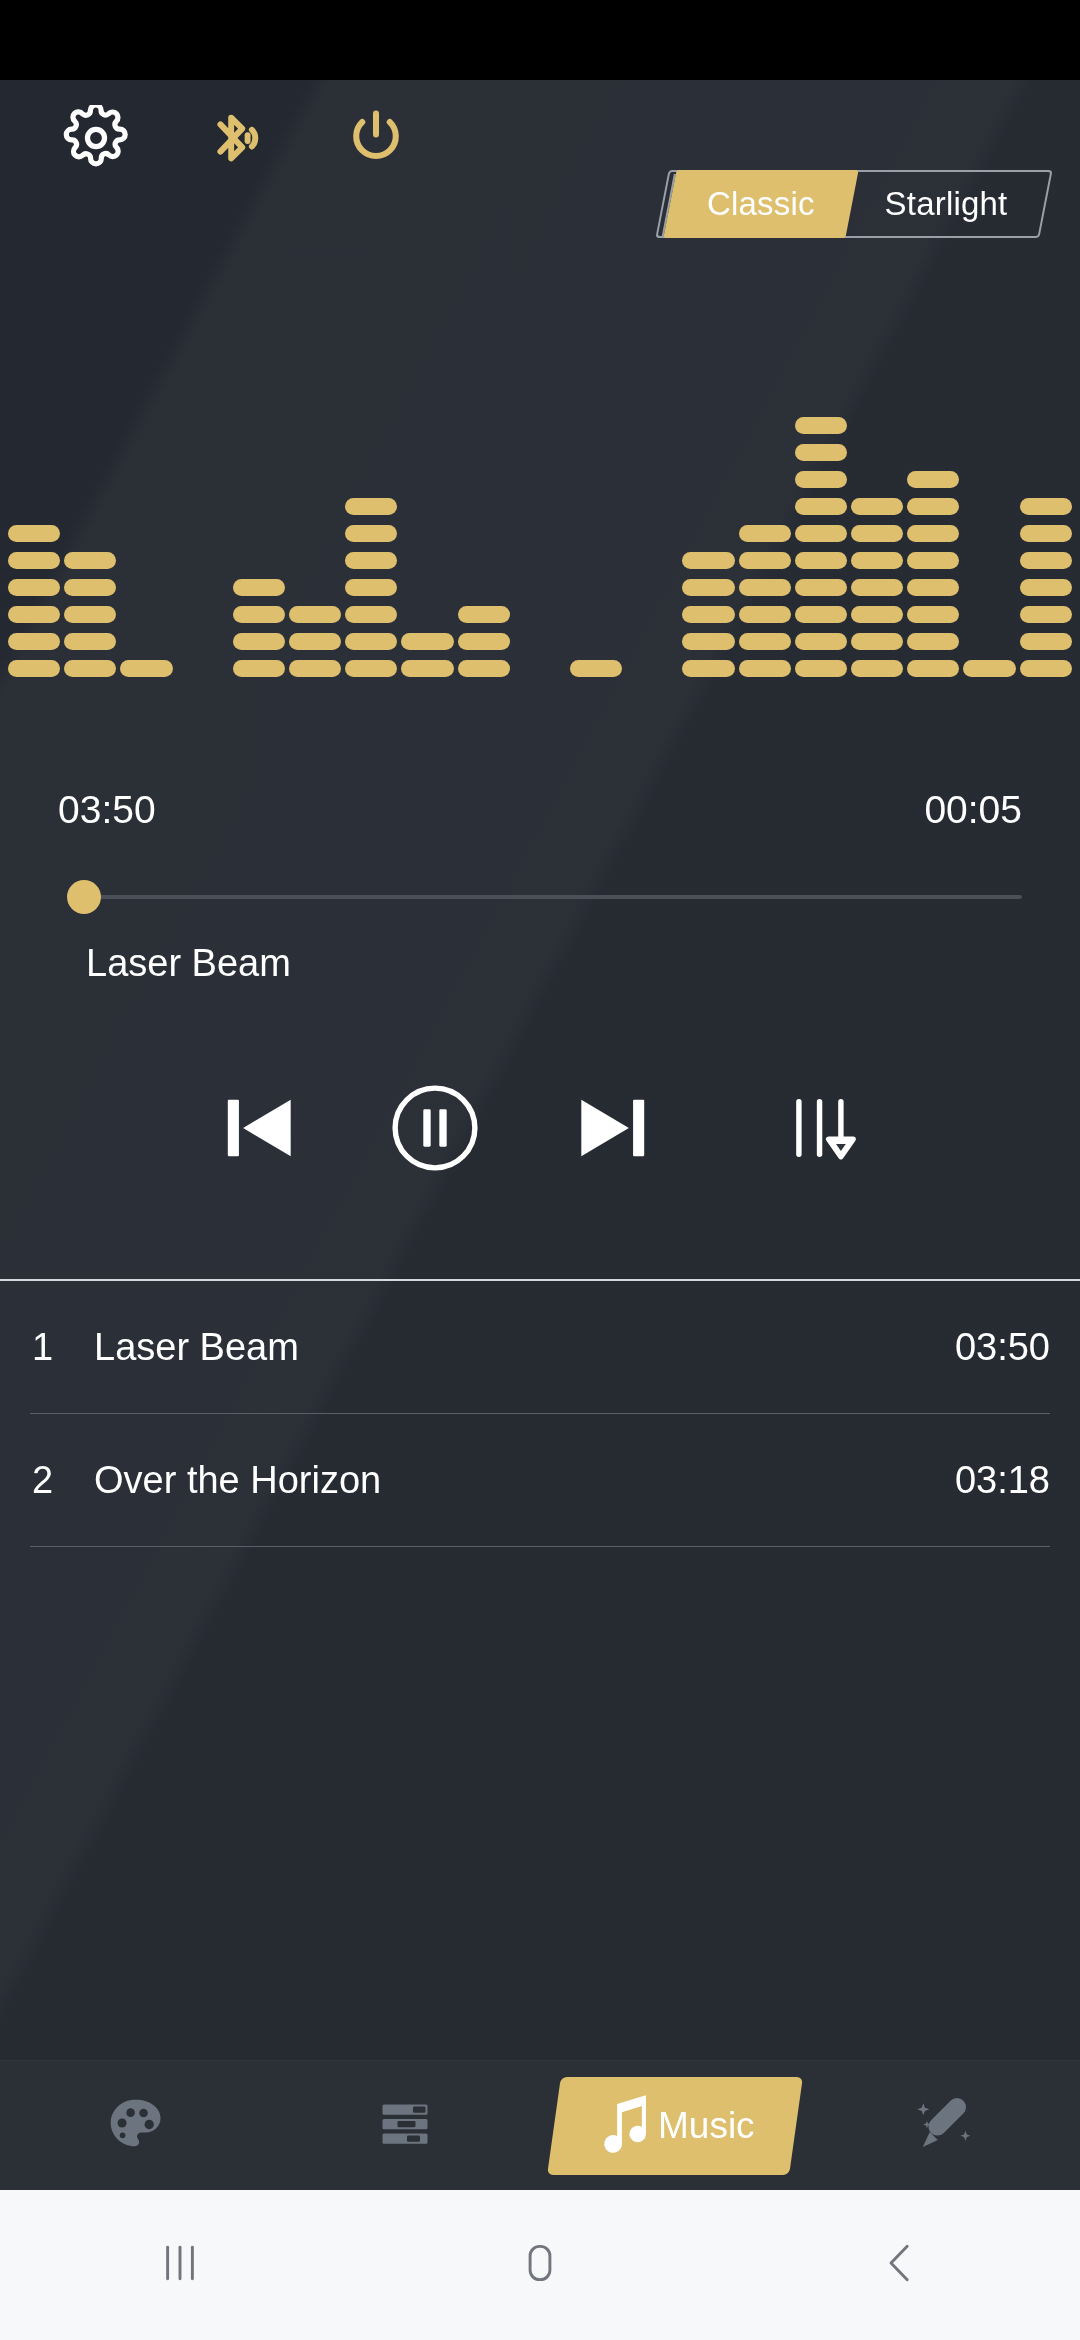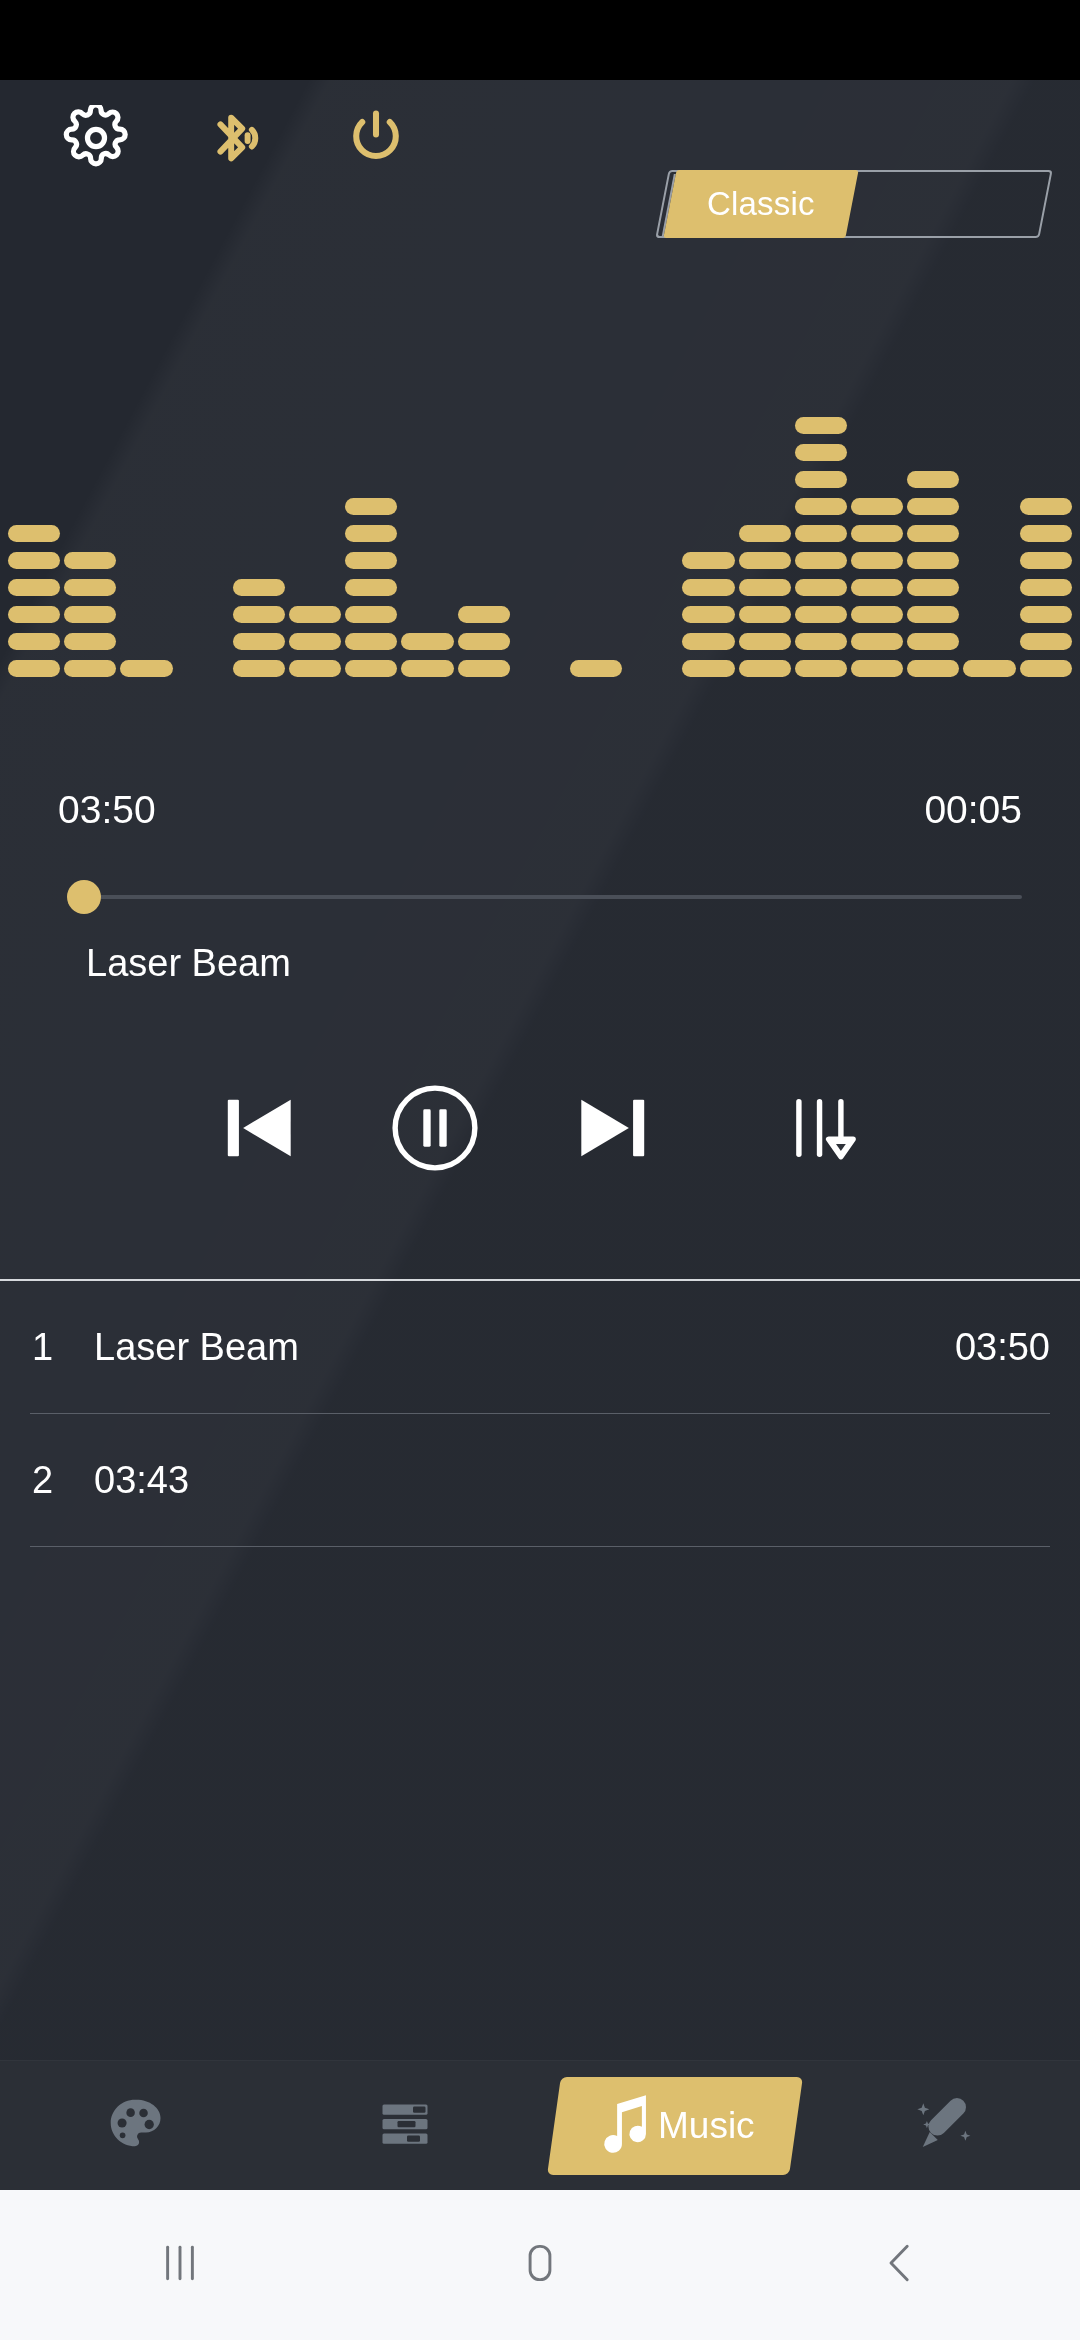--- a/index.html
+++ b/index.html
@@ -264,20 +264,23 @@
           </svg>
         </span>
       </div>
     </div>
 
     <div id="theme-switch">
       <div class="frame"></div>
       <div class="theme-opt" id="theme-opt-classic">
         <span>Classic</span>
       </div>
+      <div class="theme-opt" id="theme-opt-starlight">
+        <span>Starlight</span>
+      </div>
     </div>
 
     <div id="equalizer">
         <div class="eq-col">
           <div class="eq-seg" style="background: rgb(221, 191, 110);"></div>
           <div class="eq-seg" style="background: rgb(221, 191, 110);"></div>
           <div class="eq-seg" style="background: rgb(221, 191, 110);"></div>
           <div class="eq-seg" style="background: rgb(221, 191, 110);"></div>
           <div class="eq-seg" style="background: rgb(221, 191, 110);"></div>
           <div class="eq-seg" style="background: rgb(221, 191, 110);"></div>
@@ -446,21 +449,22 @@
 
     <div id="playlist">
         <div class="track-row">
           <span class="track-index">1</span>
           <span class="track-title">Laser Beam</span>
           <span class="track-time">03:50</span>
         </div>
         <div class="track-sep"></div>
         <div class="track-row">
           <span class="track-index">2</span>
-          <span class="track-time">03:43</span>
+          <span class="track-title">Over the Horizon</span>
+          <span class="track-time">03:18</span>
         </div>
         <div class="track-sep"></div>
       </div>
 
     <div id="tabbar">
 
       <div class="tab" id="tab-theme">
         <span>
           <svg width="62" height="62" viewBox="0 0 24 24" fill="#6c757f">
             <path d="M12 2.6C6.8 2.6 2.6 6.6 2.6 11.6c0 5 4.2 9 9.4 9 .9 0 1.6-.7 1.6-1.6 0-.4-.16-.78-.42-1.06a1.6 1.6 0 0 1 1.18-2.68h1.9c3.1 0 5.62-2.5 5.62-5.6 0-3.9-4.2-7.06-9.4-7.06z"></path>

